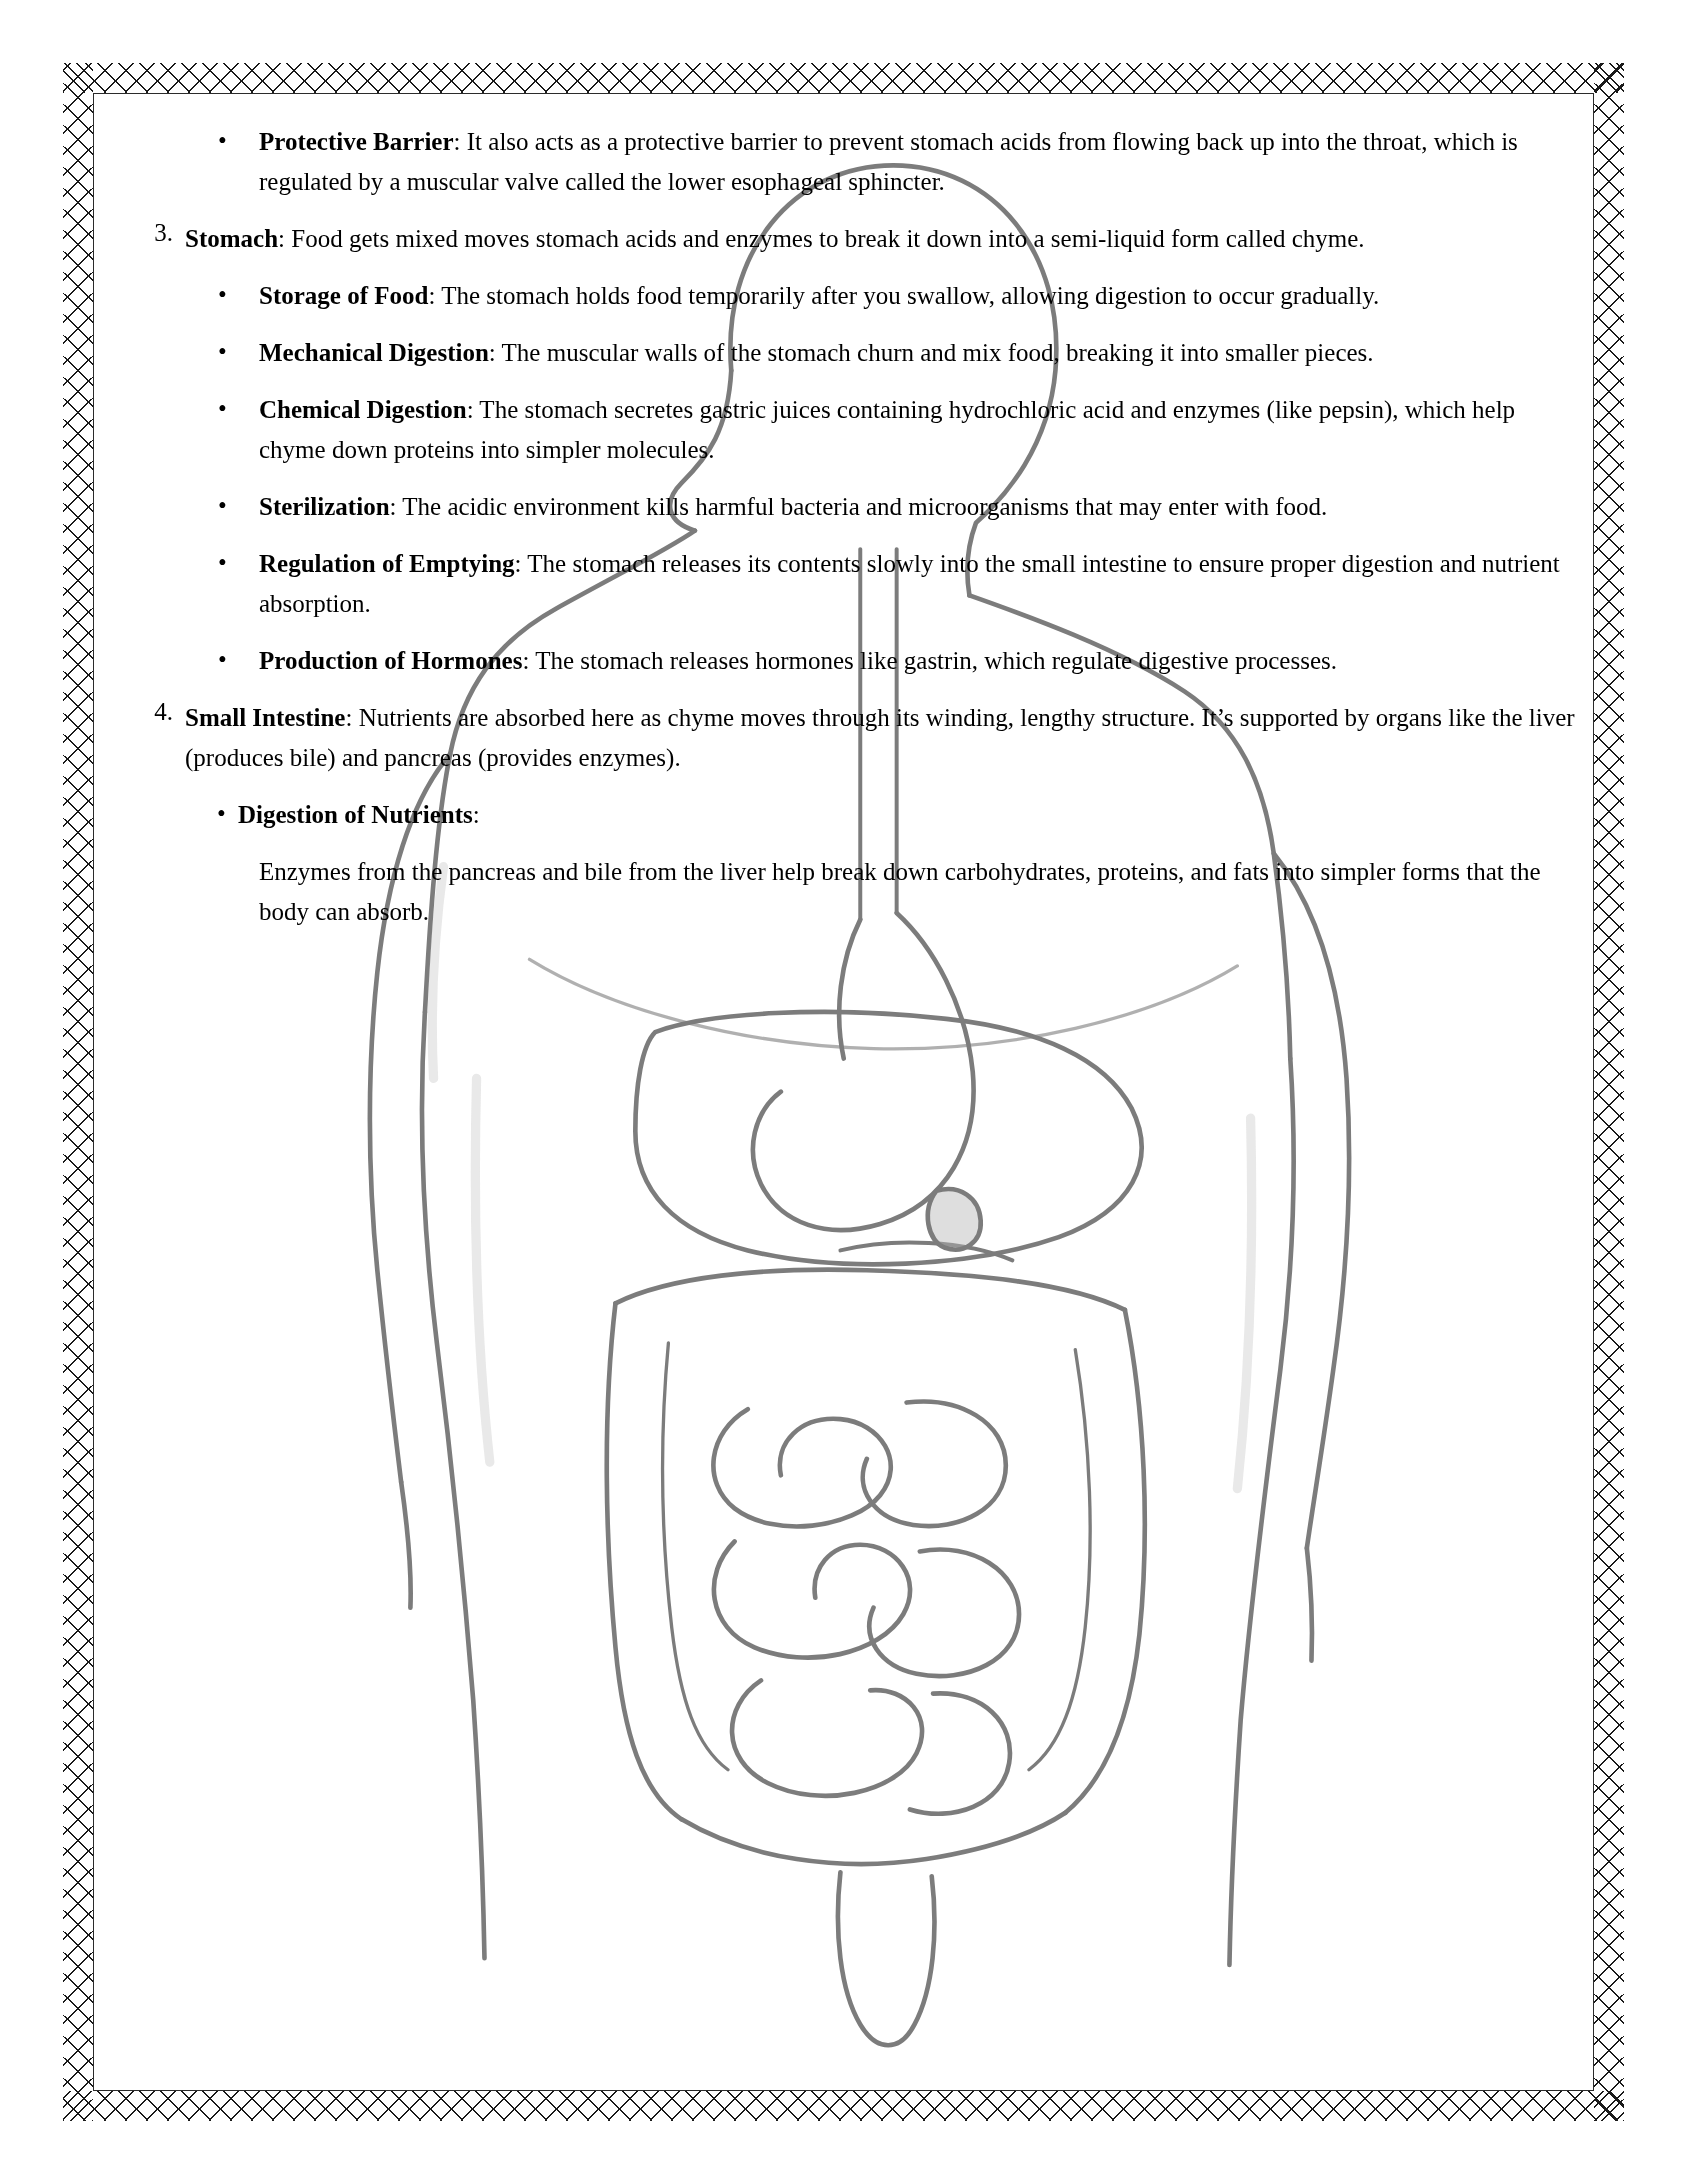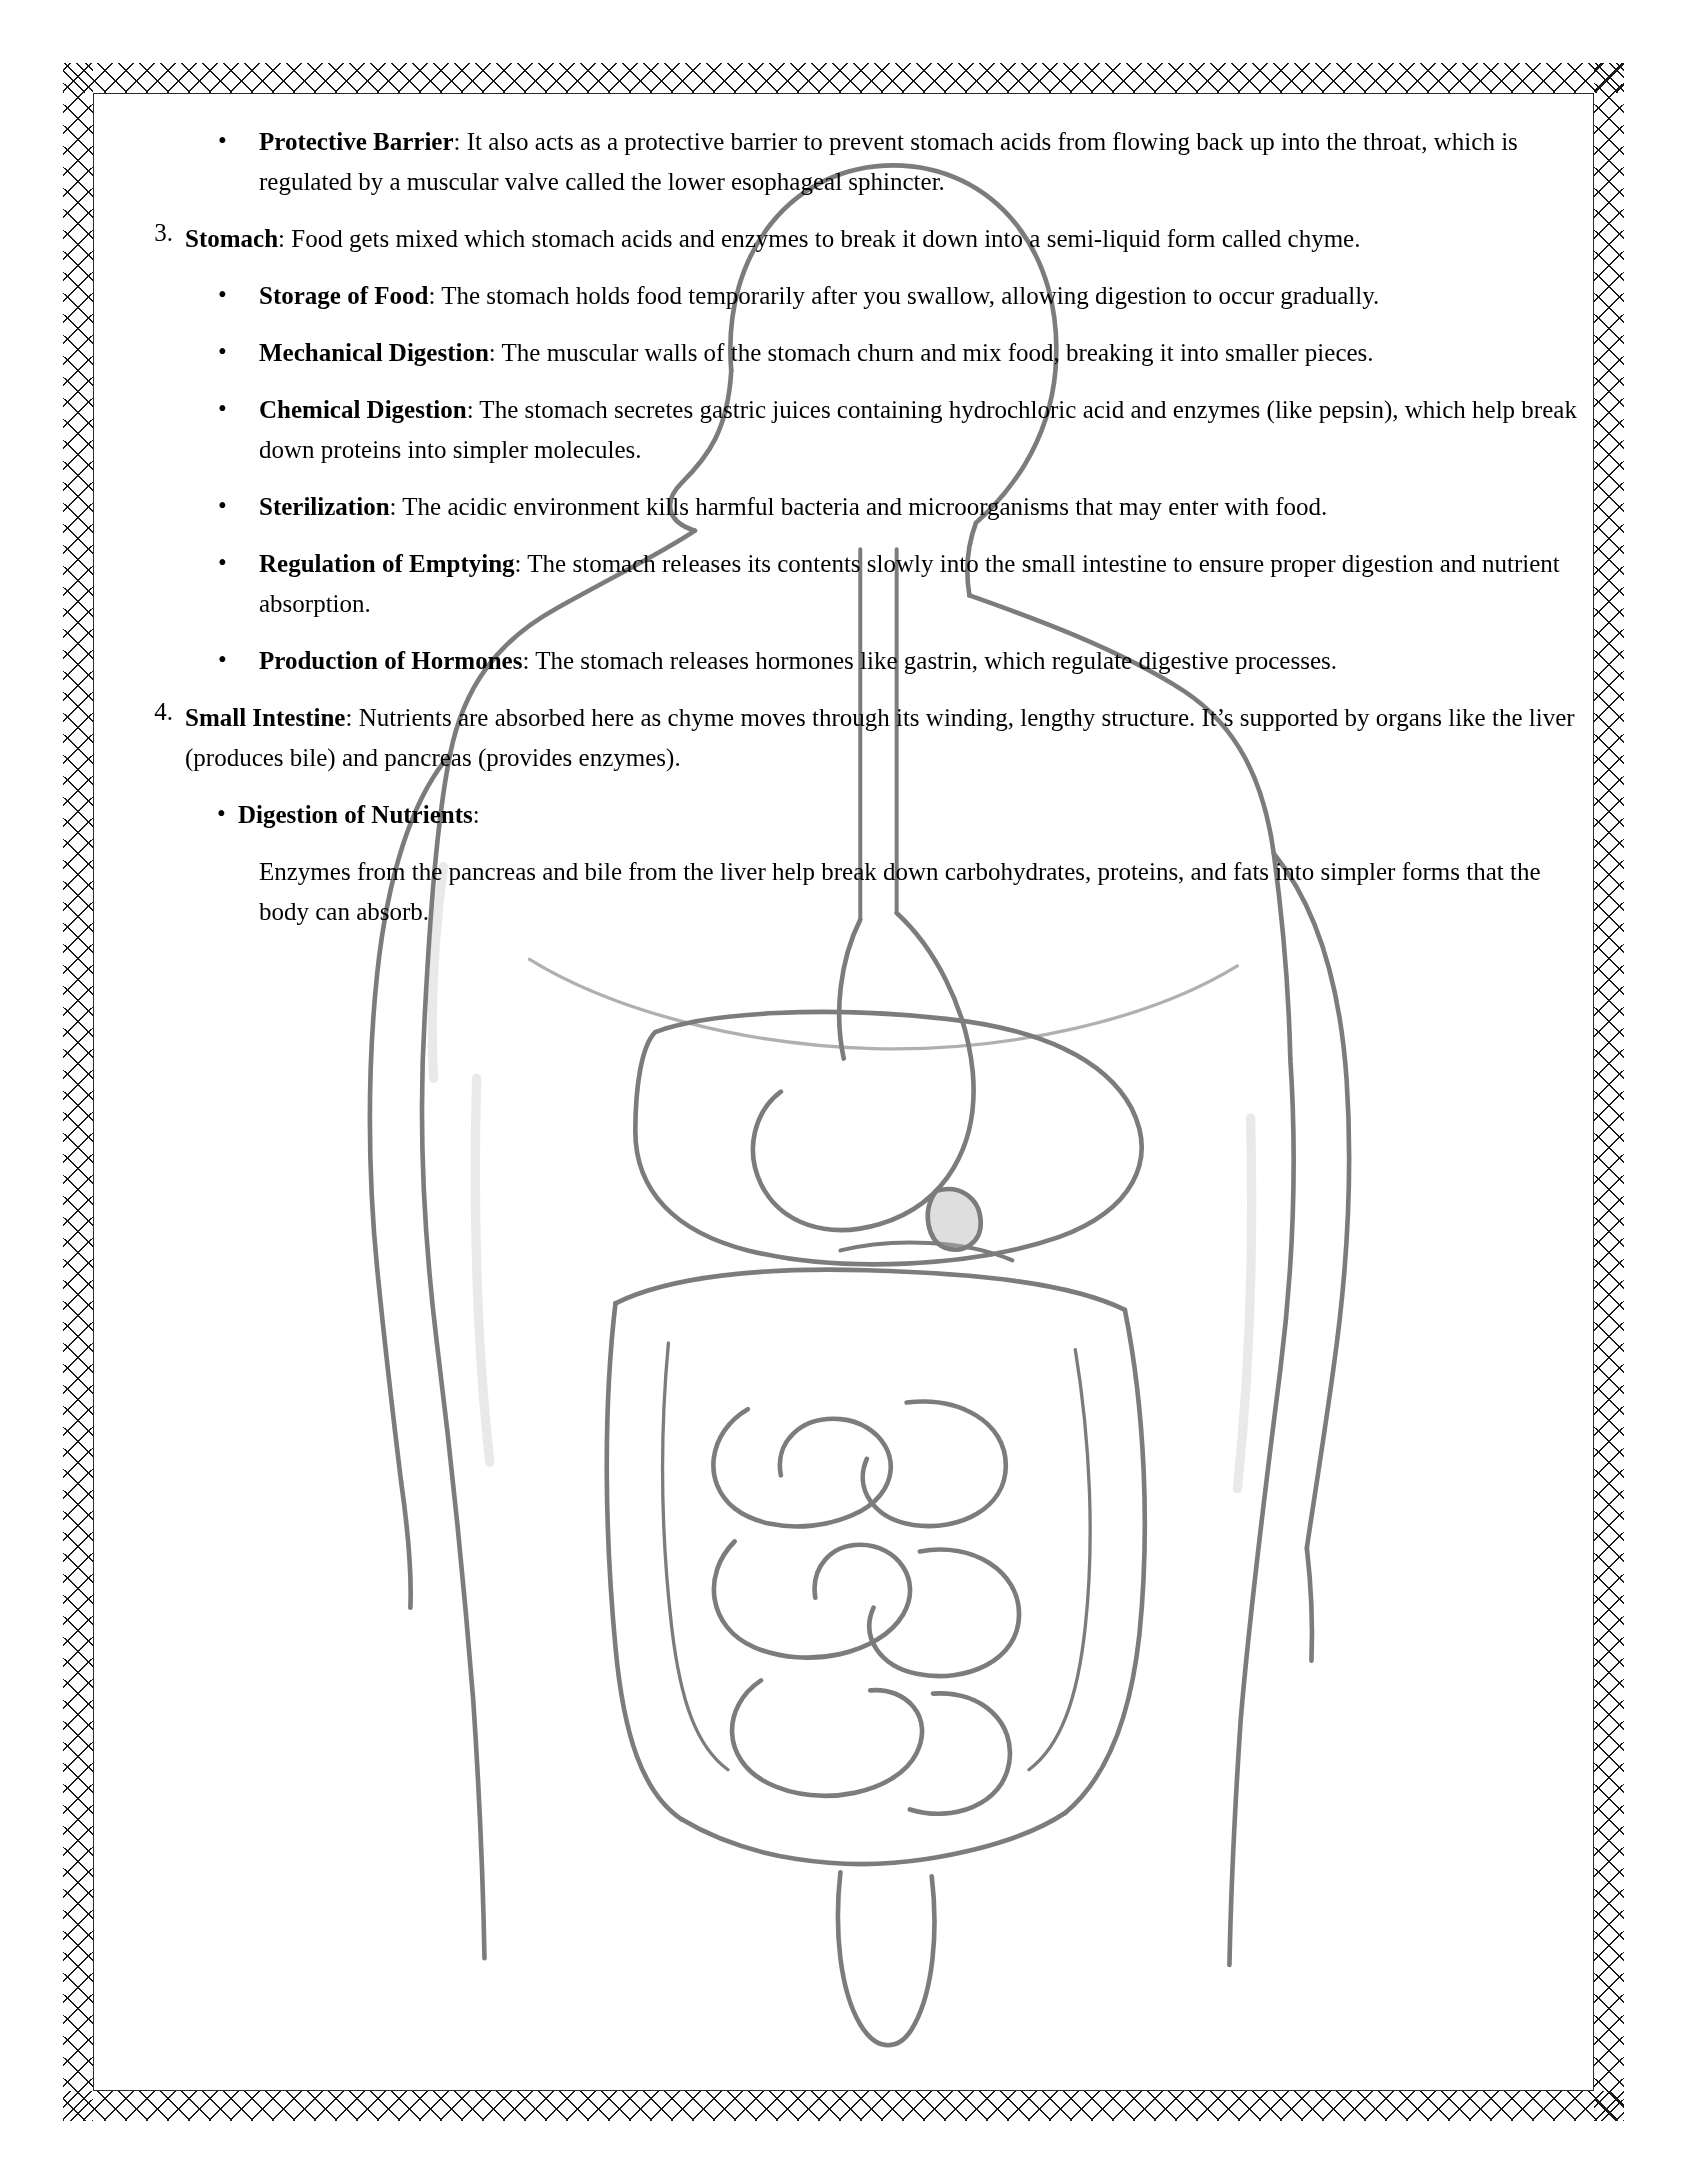--- a/index.html
+++ b/index.html
@@ -221,37 +221,37 @@
 
   <div class="content">
 
     <div class="bullet-item">
       <span class="dot">•</span>
       <p><b>Protective Barrier</b><span>: It also acts as a protective barrier to prevent stomach acids from flowing back up into the throat, which is regulated by a muscular valve called the lower esophageal sphincter.</span></p>
     </div>
 
     <div class="num-item">
       <span class="num">3.</span>
-      <p><b>Stomach</b><span>: Food gets mixed which stomach acids and enzymes to break it down into a semi-liquid form called chyme.</span></p>
+      <p><b>Stomach</b><span>: Food gets mixed moves stomach acids and enzymes to break it down into a semi-liquid form called chyme.</span></p>
     </div>
 
 
     <div class="bullet-item">
       <span class="dot">•</span>
       <p><b>Storage of Food</b><span>: The stomach holds food temporarily after you swallow, allowing digestion to occur gradually.</span></p>
     </div>
 
     <div class="bullet-item">
       <span class="dot">•</span>
       <p><b>Mechanical Digestion</b><span>: The muscular walls of the stomach churn and mix food, breaking it into smaller pieces.</span></p>
     </div>
 
     <div class="bullet-item">
       <span class="dot">•</span>
-      <p><b>Chemical Digestion</b><span>: The stomach secretes gastric juices containing hydrochloric acid and enzymes (like pepsin), which help break down proteins into simpler molecules.</span></p>
+      <p><b>Chemical Digestion</b><span>: The stomach secretes gastric juices containing hydrochloric acid and enzymes (like pepsin), which help chyme down proteins into simpler molecules.</span></p>
     </div>
 
     <div class="bullet-item">
       <span class="dot">•</span>
       <p><b>Sterilization</b><span>: The acidic environment kills harmful bacteria and microorganisms that may enter with food.</span></p>
     </div>
 
     <div class="bullet-item">
       <span class="dot">•</span>
       <p><b>Regulation of Emptying</b><span>: The stomach releases its contents slowly into the small intestine to ensure proper digestion and nutrient absorption.</span></p>

